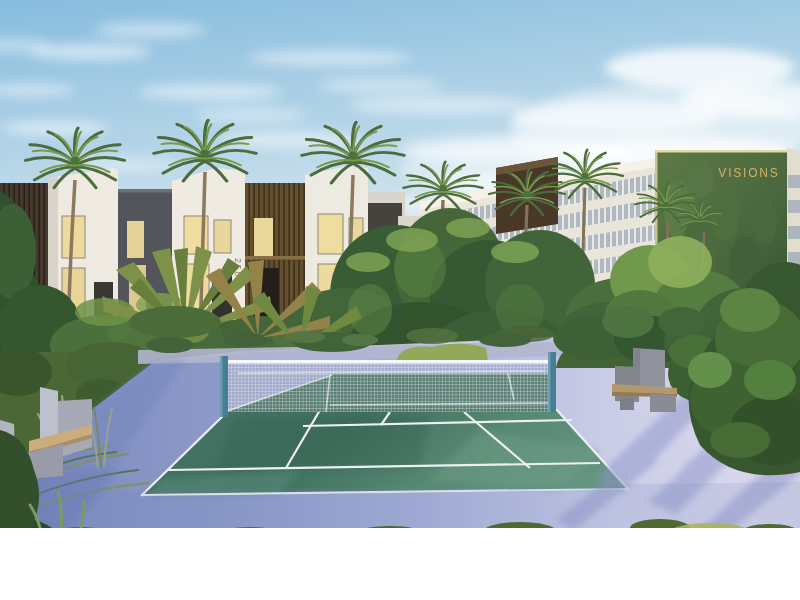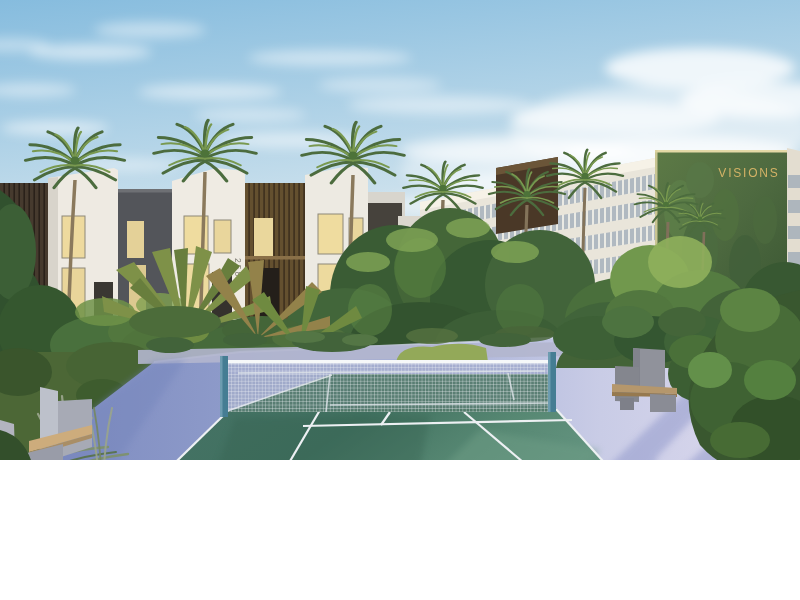--- a/index.html
+++ b/index.html
@@ -1,14 +1,14 @@
 <!DOCTYPE html>
 <html><head><meta charset="utf-8"><style>
 html,body{margin:0;padding:0}
-#scene{width:800px;height:460px;overflow:hidden;position:relative;font-family:"Liberation Sans",sans-serif}
+#scene{width:800px;height:528px;overflow:hidden;position:relative;font-family:"Liberation Sans",sans-serif}
 </style></head><body>
 <div id="scene">
 <svg width="800" height="600" viewBox="0 0 800 600" xmlns="http://www.w3.org/2000/svg">
 <defs>
 <linearGradient id="skyg" x1="0" y1="0" x2="0.25" y2="1">
  <stop offset="0" stop-color="#86bcde"></stop>
  <stop offset="0.45" stop-color="#b5d5e8"></stop>
  <stop offset="0.8" stop-color="#dce9f0"></stop>
  <stop offset="1" stop-color="#eeece7"></stop>
 </linearGradient>

